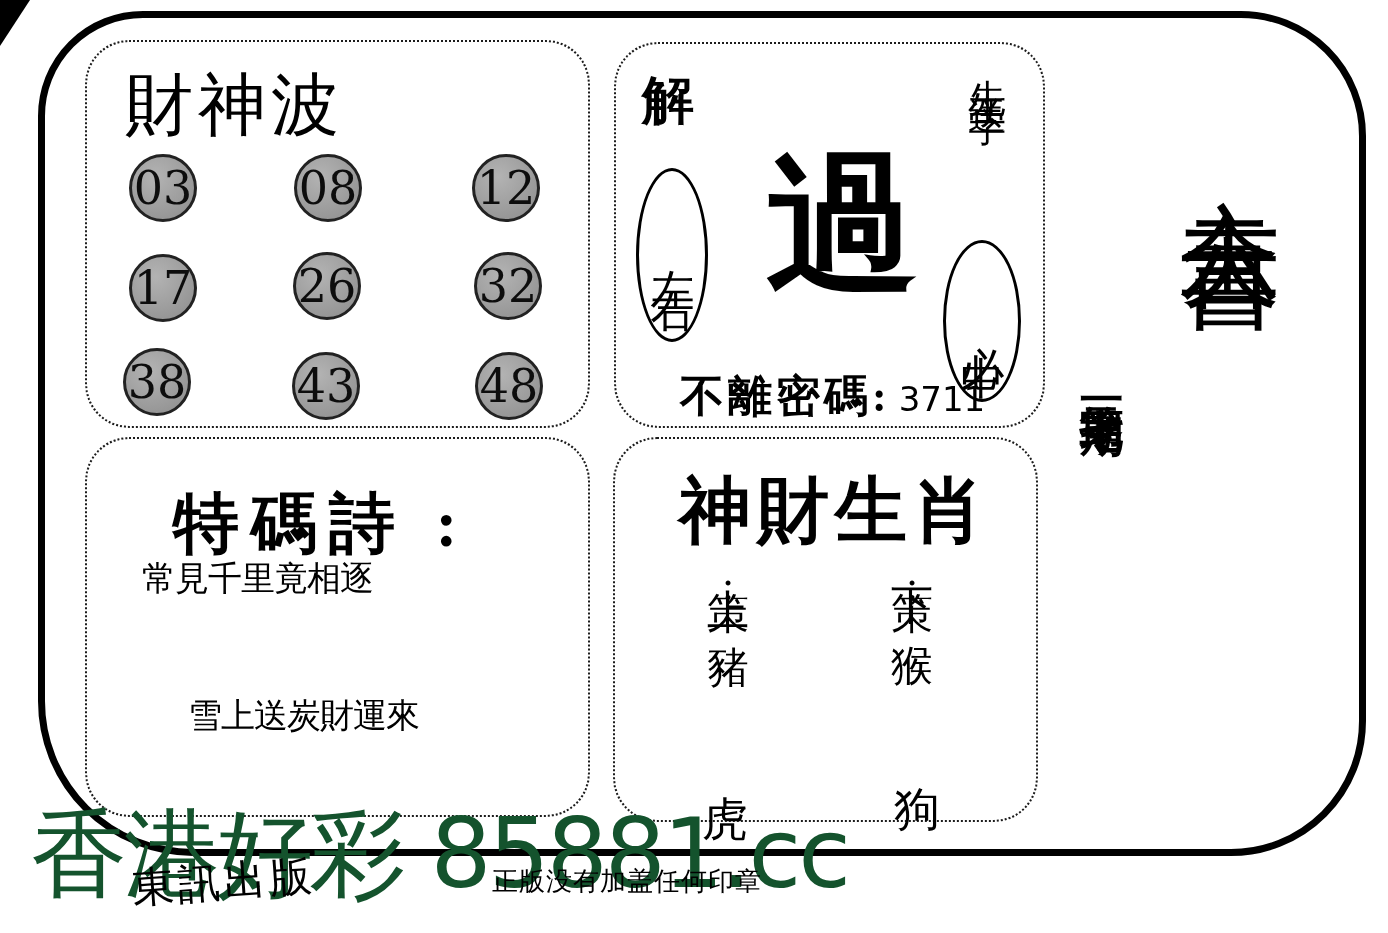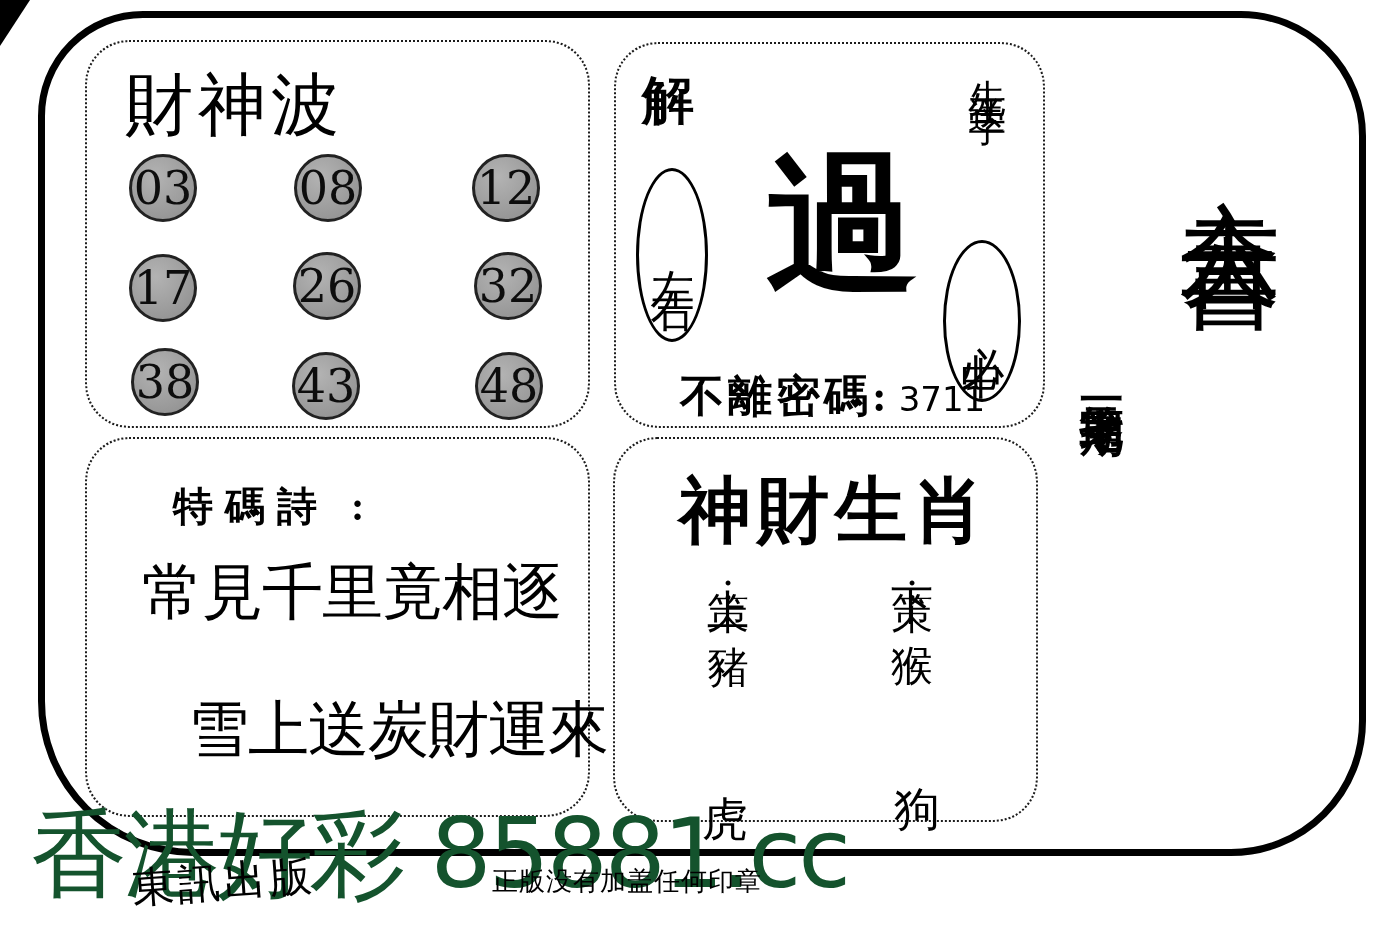--- a/index.html
+++ b/index.html
@@ -53,22 +53,22 @@
   .big-char{
     left:150px;top:104px;font-size:152px;line-height:1;font-weight:900;
     font-family:"DejaVu Sans","Liberation Sans",sans-serif;
   }
   .sender-col{left:352px;top:5px;font-size:38px;letter-spacing:9px;}
   .code-row{left:64px;top:312px;display:flex;align-items:baseline;white-space:nowrap;}
   .code-label{font-size:44px;font-weight:bold;letter-spacing:4px;margin-top:11px;}
   .code-value{font-size:34px;margin-left:8px;font-family:"DejaVu Sans","Liberation Sans",sans-serif;}
 
   
-  .poem-title{left:86px;top:40px;font-size:40px;font-weight:bold;letter-spacing:12px;white-space:nowrap;}
-  .poem-line{left:55px;font-size:61px;letter-spacing:-1px;line-height:1;white-space:nowrap;}
+  .poem-title{left:86px;top:40px;font-size:66px;font-weight:bold;letter-spacing:12px;white-space:nowrap;}
+  .poem-line{left:55px;font-size:34px;letter-spacing:-1px;line-height:1;white-space:nowrap;}
   #poem-line-0{top:123px;}
   #poem-line-1{top:196px;}
   #poem-line-2{top:260px;margin-left:46px;}
   #poem-line-3{top:330px;}
 
   
   .zodiac-title{left:64px;top:24px;font-size:72px;font-weight:bold;letter-spacing:6px;white-space:nowrap;}
   .zodiac-col{font-size:42px;letter-spacing:4px;}
   #zodiac-upper{left:92px;top:116px;}
   #zodiac-lower{left:276px;top:116px;}
@@ -96,21 +96,21 @@
 <div class="abs corner-wedge"></div>
 
 <div class="abs dotted-box" id="wealth-box">
   <div class="abs wealth-title">財神波</div>
   <div class="abs num-circle" style="left:42px;top:112px;">03</div>
   <div class="abs num-circle" style="left:207px;top:112px;">08</div>
   <div class="abs num-circle" style="left:385px;top:112px;">12</div>
   <div class="abs num-circle" style="left:42px;top:212px;">17</div>
   <div class="abs num-circle" style="left:206px;top:210px;">26</div>
   <div class="abs num-circle" style="left:387px;top:210px;">32</div>
-  <div class="abs num-circle" style="left:44px;top:306px;">38</div>
+  <div class="abs num-circle" style="left:36px;top:306px;">38</div>
   <div class="abs num-circle" style="left:205px;top:310px;">43</div>
   <div class="abs num-circle" style="left:388px;top:310px;">48</div>
 </div>
 
 <div class="abs dotted-box" id="answer-box">
   <div class="abs jie-label">解</div>
   <div class="abs oval oval-lr">
     <div class="vtext">左右</div>
   </div>
   <div class="abs big-char">過</div>

